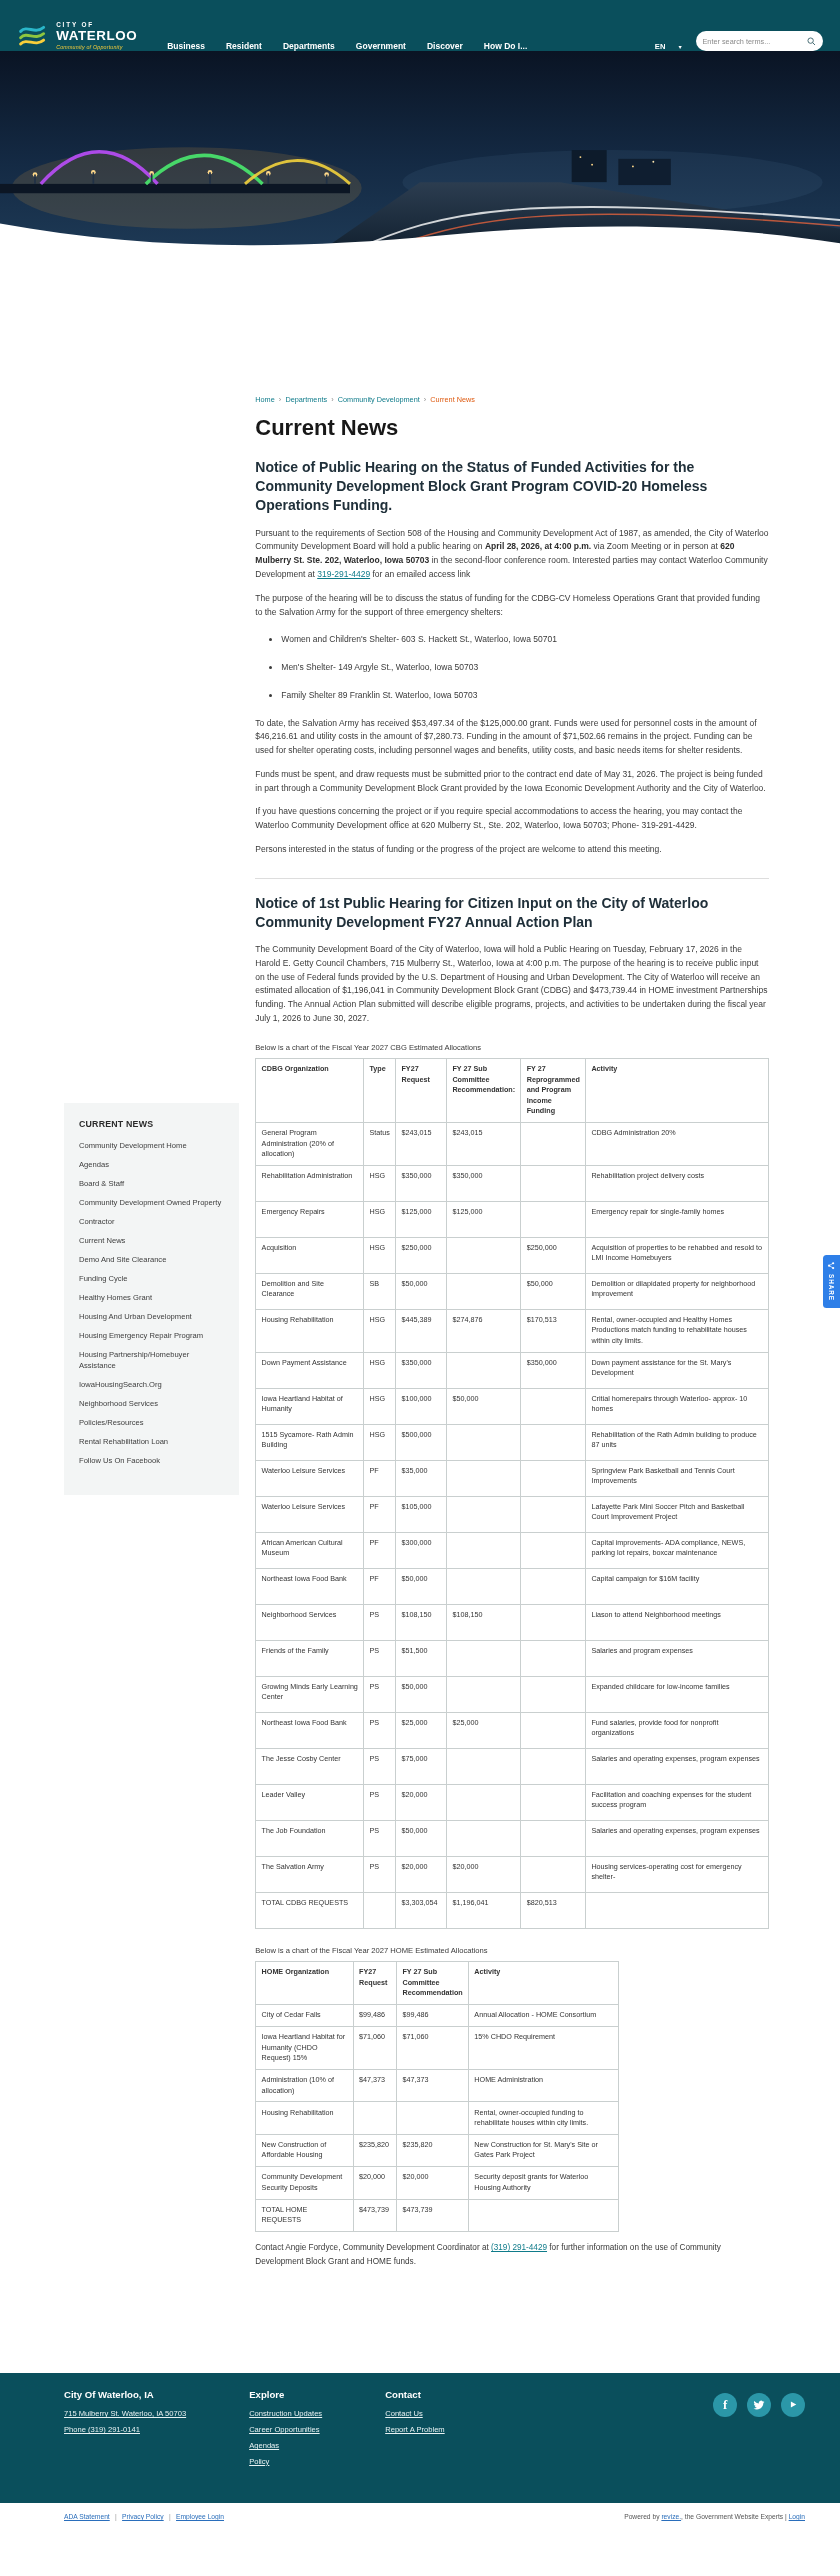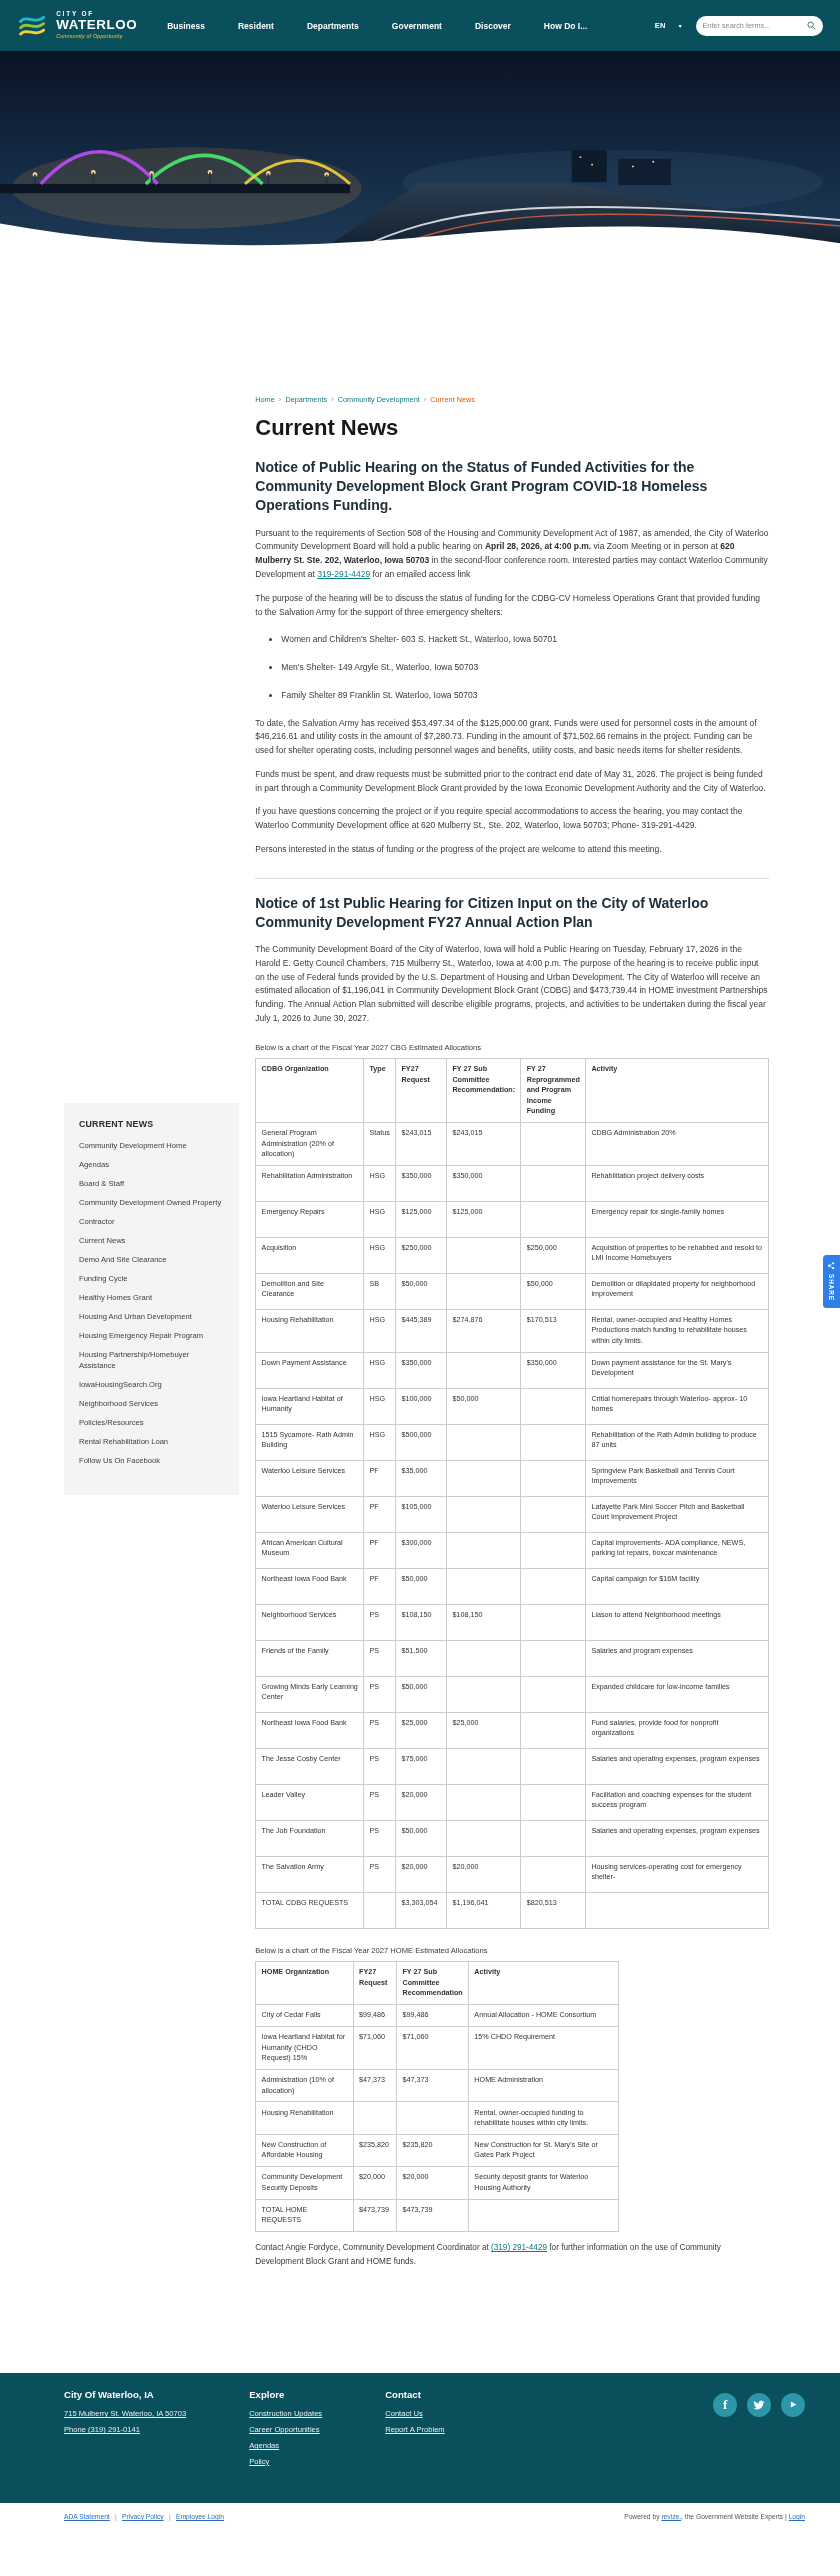--- a/index.html
+++ b/index.html
@@ -1,26 +1,26 @@
 <!DOCTYPE html>
 <html style="--brand-teal: #0a4f5c; --accent-orange: #de5a10; --link-teal: #0f7b8a; --share-blue: #2e7fe8;font-size:9.3px"><head>
 <meta charset="utf-8">
 <style>
   *{box-sizing:border-box;margin:0;padding:0}
   html{background:#fff}
   body{width:840px;margin:0;font-family:"Liberation Sans",sans-serif;color:#333;position:relative;background:#fff}
 
   
-  .site-header{height:51px;background:var(--brand-teal,#0a4f5c);display:flex;align-items:center;padding:0 17.5px;gap:8.2px}
+  .site-header{height:51px;background:var(--brand-teal,#0a4f5c);display:flex;align-items:flex-end;padding:0 17.5px;gap:8.2px}
   .logo{display:flex;align-items:center;gap:4.7px;min-width:131px;cursor:pointer}
   .logo-text{display:flex;flex-direction:column;line-height:1.05}
   .logo-line1{color:#fff;font-size:6.4px;letter-spacing:1.8px;font-weight:bold}
   .logo-line2{color:#fff;font-size:13.4px;font-weight:bold;letter-spacing:0.6px}
   .logo-tag{color:#f8cf3a;font-size:5.3px;font-style:italic;margin-top:1.8px;letter-spacing:0.2px}
-  .main-nav{display:flex;gap:33px;margin-left:10.5px;flex:1}
+  .main-nav{display:flex;gap:21px;margin-left:10.5px;flex:1}
   .main-nav .nav-link{color:#fff;font-size:8.5px;font-weight:bold;cursor:pointer;white-space:nowrap}
   .lang{color:#fff;font-size:7.6px;font-weight:bold;display:flex;align-items:center;gap:12px;cursor:pointer;margin-right:4.7px}
   .chev{font-size:5.3px}
   .search-box{background:#fff;border-radius:10px;height:20px;width:127px;display:flex;align-items:center;padding:0 7px;gap:3.5px}
   .search-box input{border:none;outline:none;flex:1;font-size:7.3px;color:#333;font-family:"Liberation Sans",sans-serif;background:transparent}
   .search-box input::placeholder{color:#8a8a8a}
 
   
   .hero{height:204px;overflow:hidden;position:relative}
   .hero svg{display:block;width:840px;height:204px}
@@ -186,21 +186,21 @@
         <span class="sidebar-link">Follow Us On Facebook</span>
       </div>
   </aside>
 
   <main>
     <nav class="breadcrumb"><span class="crumb">Home</span><span class="crumb">Departments</span><span class="crumb">Community Development</span><span class="crumb">Current News</span></nav>
 
     <h1 class="page-title">Current News</h1>
 
     <article>
-      <h2 class="article-heading">Notice of Public Hearing on the Status of Funded Activities for the Community Development Block Grant Program COVID-18 Homeless Operations Funding.</h2>
+      <h2 class="article-heading">Notice of Public Hearing on the Status of Funded Activities for the Community Development Block Grant Program COVID-20 Homeless Operations Funding.</h2>
       <p class="body"><span>Pursuant to the requirements of Section 508 of the Housing and Community Development Act of 1987, as amended, the City of Waterloo Community Development Board will hold a public hearing on </span><strong>April 28, 2026, at 4:00 p.m.</strong><span> via Zoom Meeting or in person at </span><strong>620 Mulberry St. Ste. 202, Waterloo, Iowa 50703</strong><span> in the second-floor conference room.  Interested parties may contact Waterloo Community Development at </span><span class="inline-link">319-291-4429</span><span> for an emailed access link</span></p>
       <p class="body">The purpose of the hearing will be to discuss the status of funding for the CDBG-CV Homeless Operations Grant that provided funding to the Salvation Army for the support of three emergency shelters:</p>
       <ul class="bullets">
           <li>Women and Children's Shelter- 603 S. Hackett St., Waterloo, Iowa 50701</li>
           <li>Men's Shelter- 149 Argyle St., Waterloo, Iowa 50703</li>
           <li>Family Shelter 89 Franklin St. Waterloo, Iowa 50703</li>
         </ul>
       <p class="body">To date, the Salvation Army has received $53,497.34 of the $125,000.00 grant. Funds were used for personnel costs in the amount of $46,216.61 and utility costs in the amount of $7,280.73. Funding in the amount of $71,502.66 remains in the project. Funding can be used for shelter operating costs, including personnel wages and benefits, utility costs, and basic needs items for shelter residents.</p>
       <p class="body">Funds must be spent, and draw requests must be submitted prior to the contract end date of May 31, 2026. The project is being funded in part through a Community Development Block Grant provided by the Iowa Economic Development Authority and the City of Waterloo.</p>
       <p class="body">If you have questions concerning the project or if you require special accommodations to access the hearing, you may contact the Waterloo Community Development office at 620 Mulberry St., Ste. 202, Waterloo, Iowa 50703; Phone- 319-291-4429.</p>

